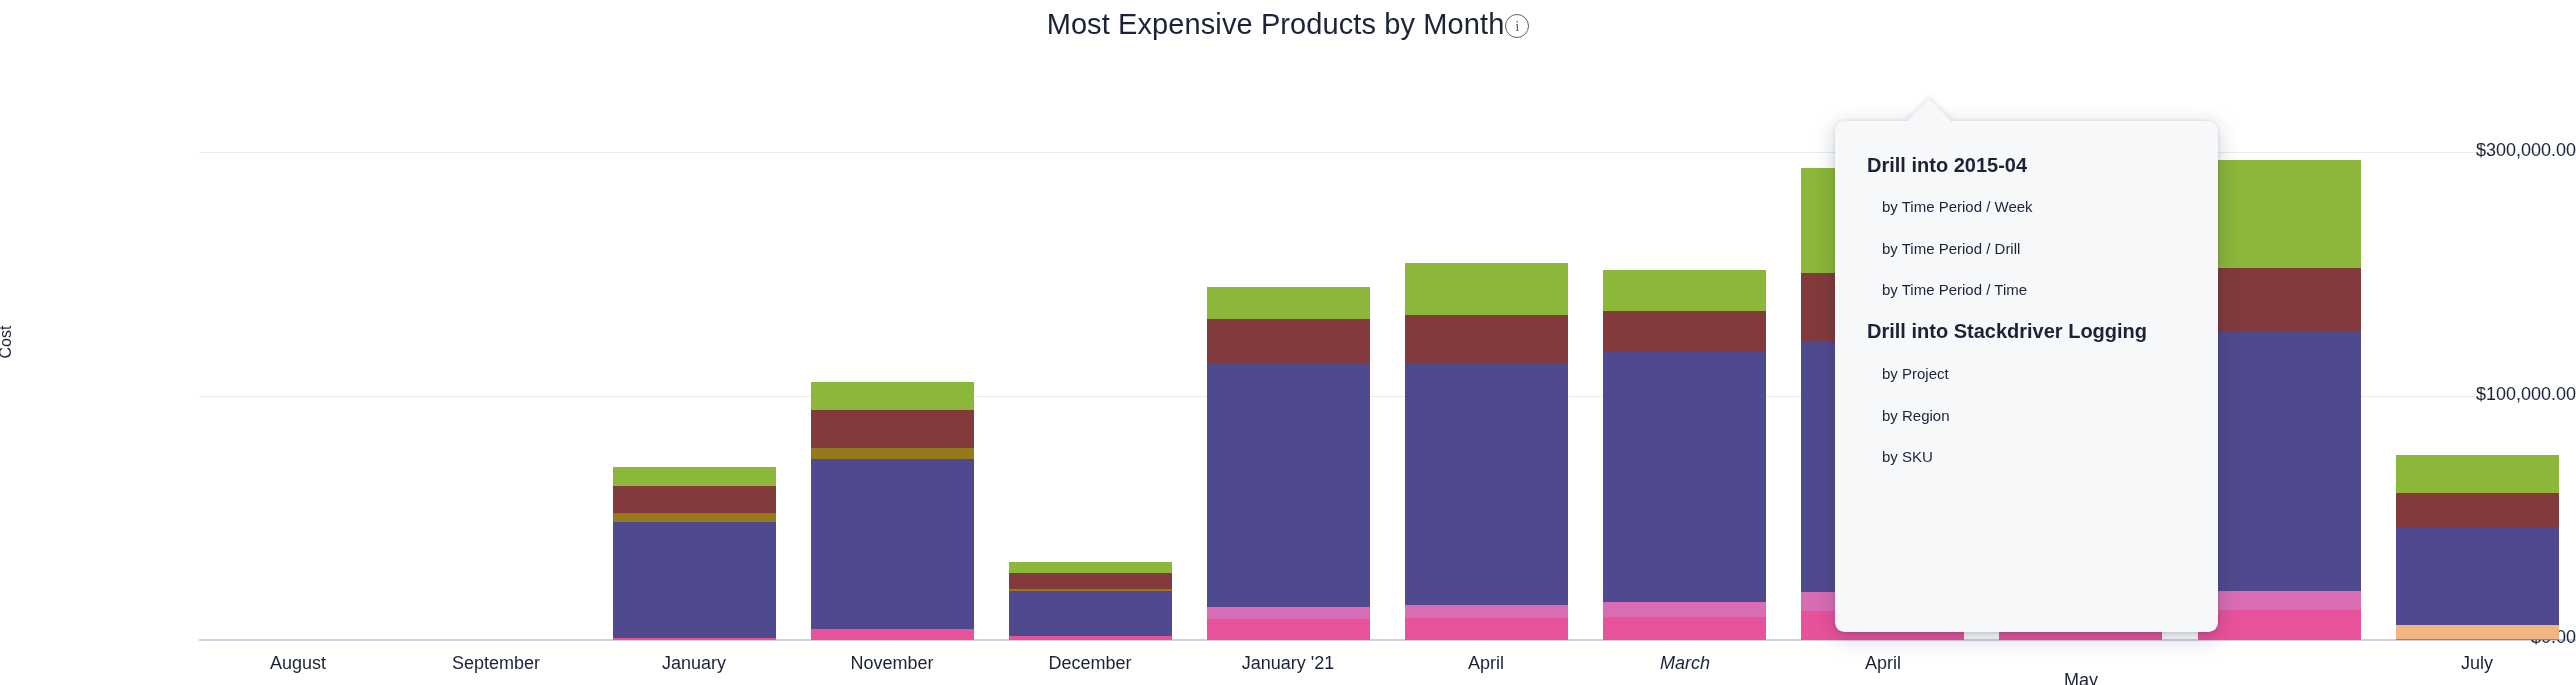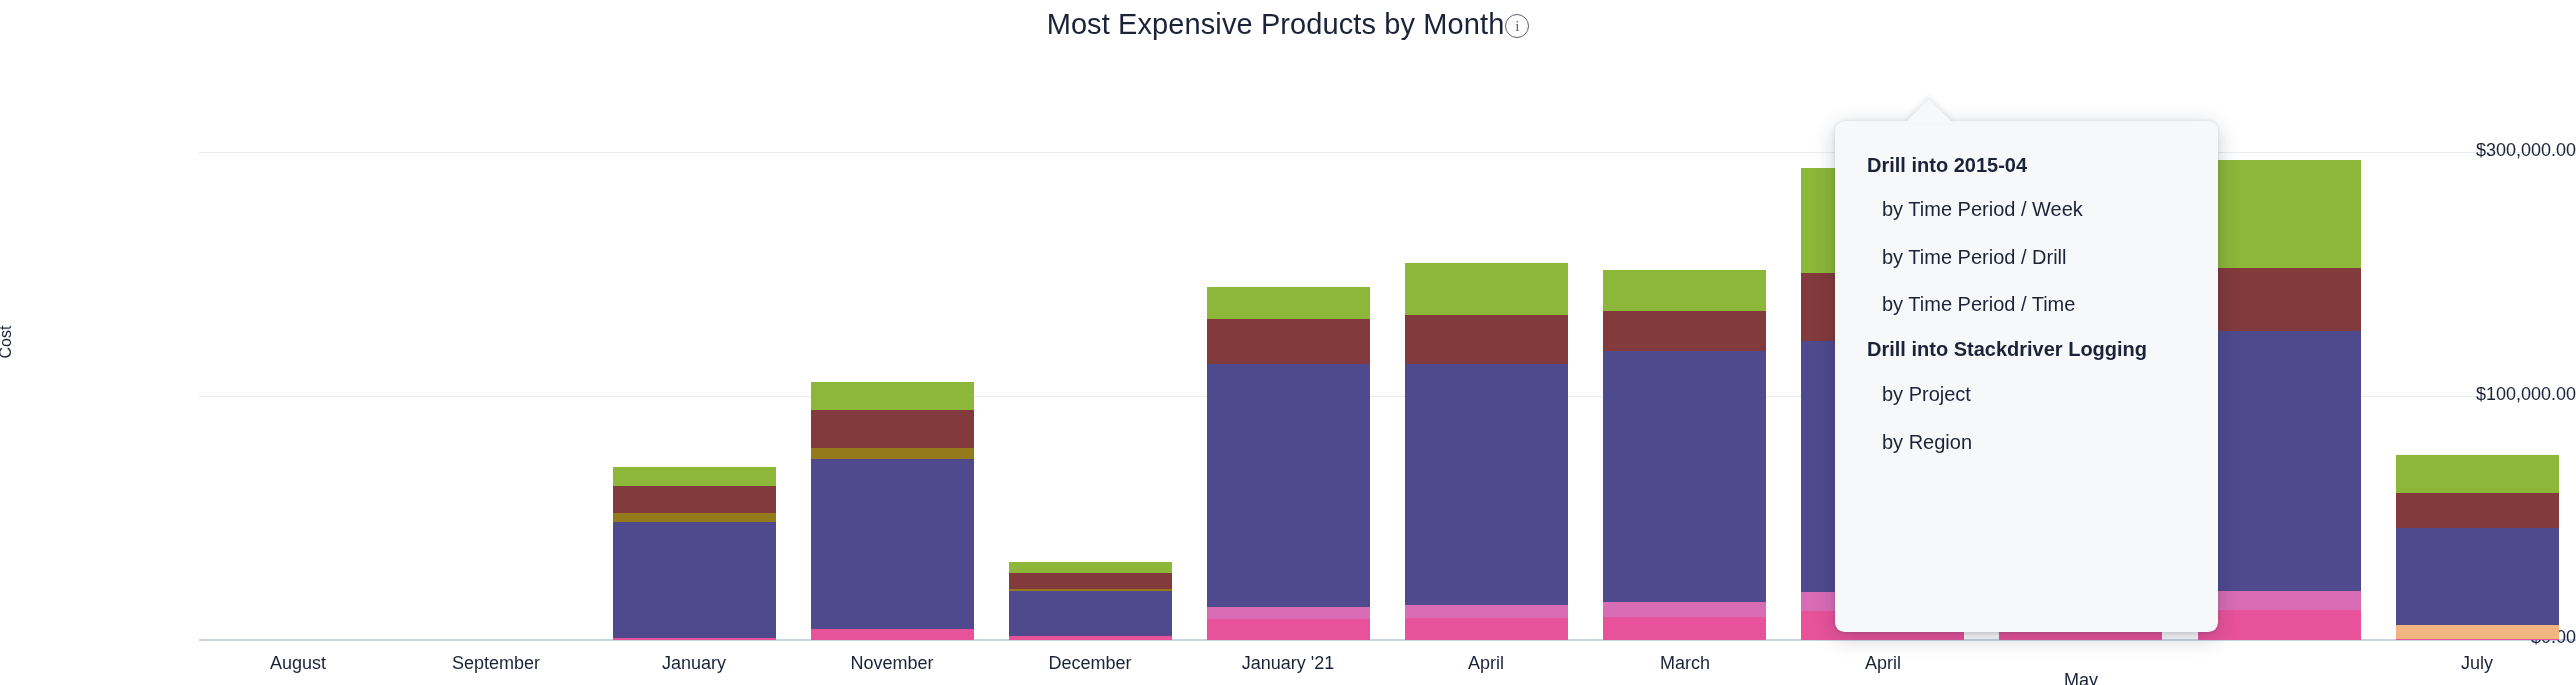--- a/index.html
+++ b/index.html
@@ -131,21 +131,21 @@
     z-index: 21;
     filter: drop-shadow(0 -2.8px 2.8px rgba(20,30,60,0.10));
   }
   .drill-header {
     font-size: 20px;
     font-weight: bold;
     color: #1c2339;
     padding: 9.5px 0 9.5px 32px;
   }
   .drill-item {
-    font-size: 20px;
+    font-size: 15px;
     color: #1c2339;
     padding: 12.3px 0 12.3px 47px;
     cursor: pointer;
   }
 </style>
 </head>
 <body>
 
 <div id="root">
 
@@ -241,33 +241,34 @@
         </div>
       </div>
     <div id="xtick-host">
         <div class="xlabel" style="left: 298px;">August</div>
         <div class="xlabel" style="left: 496px;">September</div>
         <div class="xlabel" style="left: 694px;">January</div>
         <div class="xlabel" style="left: 892px;">November</div>
         <div class="xlabel" style="left: 1090px;">December</div>
         <div class="xlabel" style="left: 1288px;">January '21</div>
         <div class="xlabel" style="left: 1486px;">April</div>
-        <div class="xlabel" style="left: 1685px;">March</div>
+        <div class="xlabel" style="left: 1685px; font-style: italic;">March</div>
         <div class="xlabel" style="left: 1883px;">April</div>
         <div class="xlabel" style="left: 2081px; margin-top: 17px;">May</div>
         <div class="xlabel" style="left: 2279px; margin-top: 36px;">June</div>
         <div class="xlabel" style="left: 2477px;">July</div>
       </div>
   </div>
 
   <div class="drill-arrow"></div>
   <div class="drill-menu" id="drill-host">
       <div class="drill-header">Drill into 2015-04</div>
       <div class="drill-item">by Time Period / Week</div>
       <div class="drill-item">by Time Period / Drill</div>
       <div class="drill-item">by Time Period / Time</div>
       <div class="drill-header">Drill into Stackdriver Logging</div>
       <div class="drill-item">by Project</div>
       <div class="drill-item">by Region</div>
+      <div class="drill-item">by SKU</div>
     </div>
 
 </div>
 
 
 </body></html>

